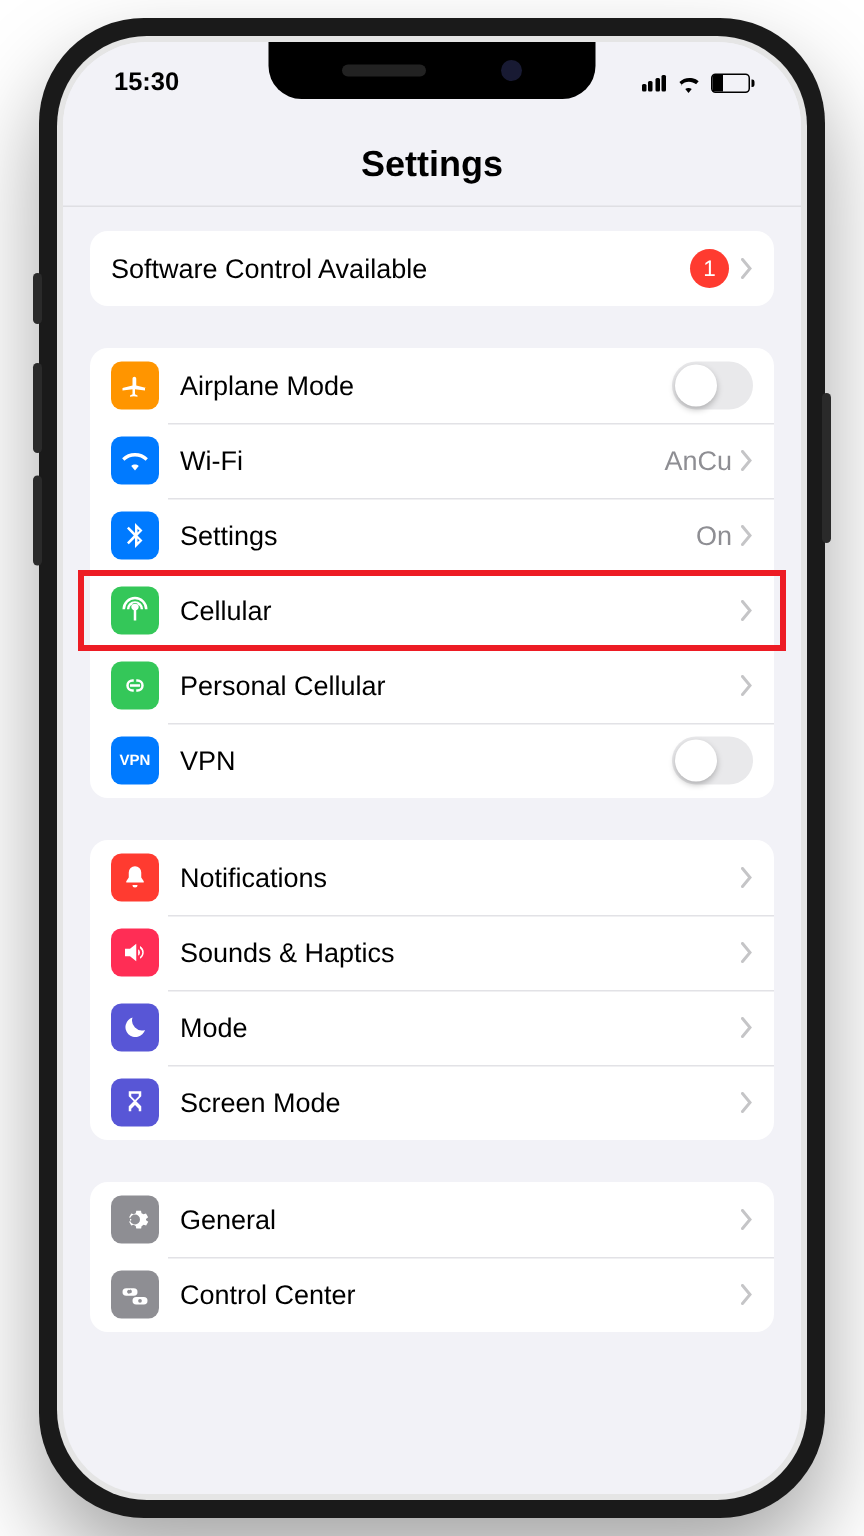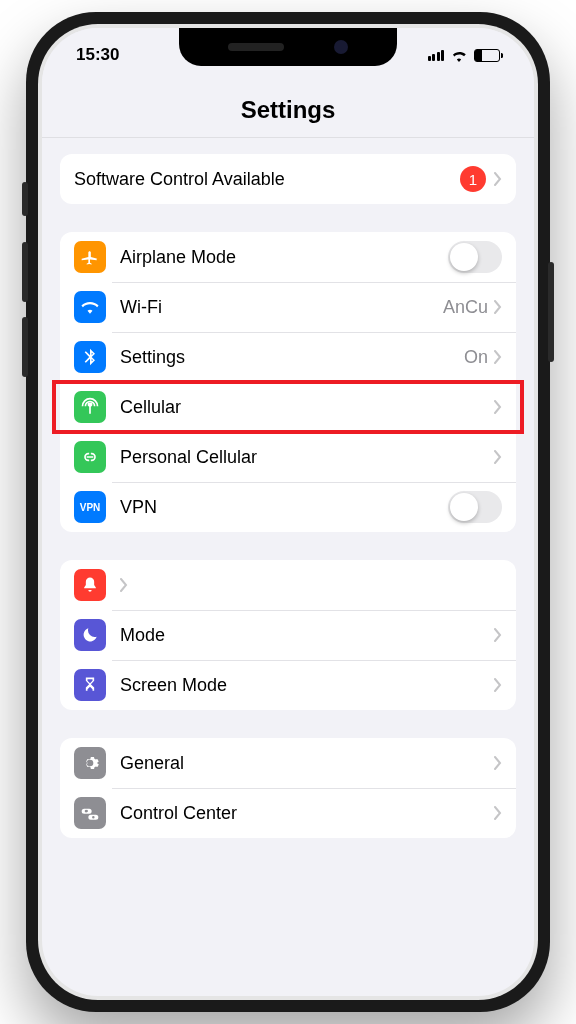--- a/index.html
+++ b/index.html
@@ -176,20 +176,34 @@
 
         </div>
 
         <div class="group">
           <div class="row">
             <span class="icon" style="background:#ff3b30">
                 <svg viewBox="0 0 24 24">
                   <path fill="#fff" d="M12 3a5 5 0 0 0-5 5v4l-2 3v1h14v-1l-2-3V8a5 5 0 0 0-5-5zm-2 15a2 2 0 0 0 4 0h-4z"></path>
                 </svg>
               </span>
+            <span class="label">Notifications</span>
+            <span class="chevron">
+                <svg viewBox="0 0 8 14">
+                  <path fill="none" stroke="currentColor" stroke-width="2" stroke-linecap="round" d="M1 1l5 6-5 6"></path>
+                </svg>
+              </span>
+          </div>
+          <div class="row">
+            <span class="icon" style="background:#ff2d55">
+                <svg viewBox="0 0 24 24">
+                  <path fill="#fff" d="M4 9v6h4l5 4V5L8 9H4zm12 3a3 3 0 0 0-1.5-2.6v5.2A3 3 0 0 0 16 12zm3 0a6 6 0 0 0-3-5.2v1.7a4.3 4.3 0 0 1 0 7V17a6 6 0 0 0 3-5.2z"></path>
+                </svg>
+              </span>
+            <span class="label">Sounds &amp; Haptics</span>
             <span class="chevron">
                 <svg viewBox="0 0 8 14">
                   <path fill="none" stroke="currentColor" stroke-width="2" stroke-linecap="round" d="M1 1l5 6-5 6"></path>
                 </svg>
               </span>
           </div>
           <div class="row">
             <span class="icon" style="background:#5856d6">
                 <svg viewBox="0 0 24 24">
                   <path fill="#fff" d="M20 14A8 8 0 0 1 10 4a8 8 0 1 0 10 10z"></path>

